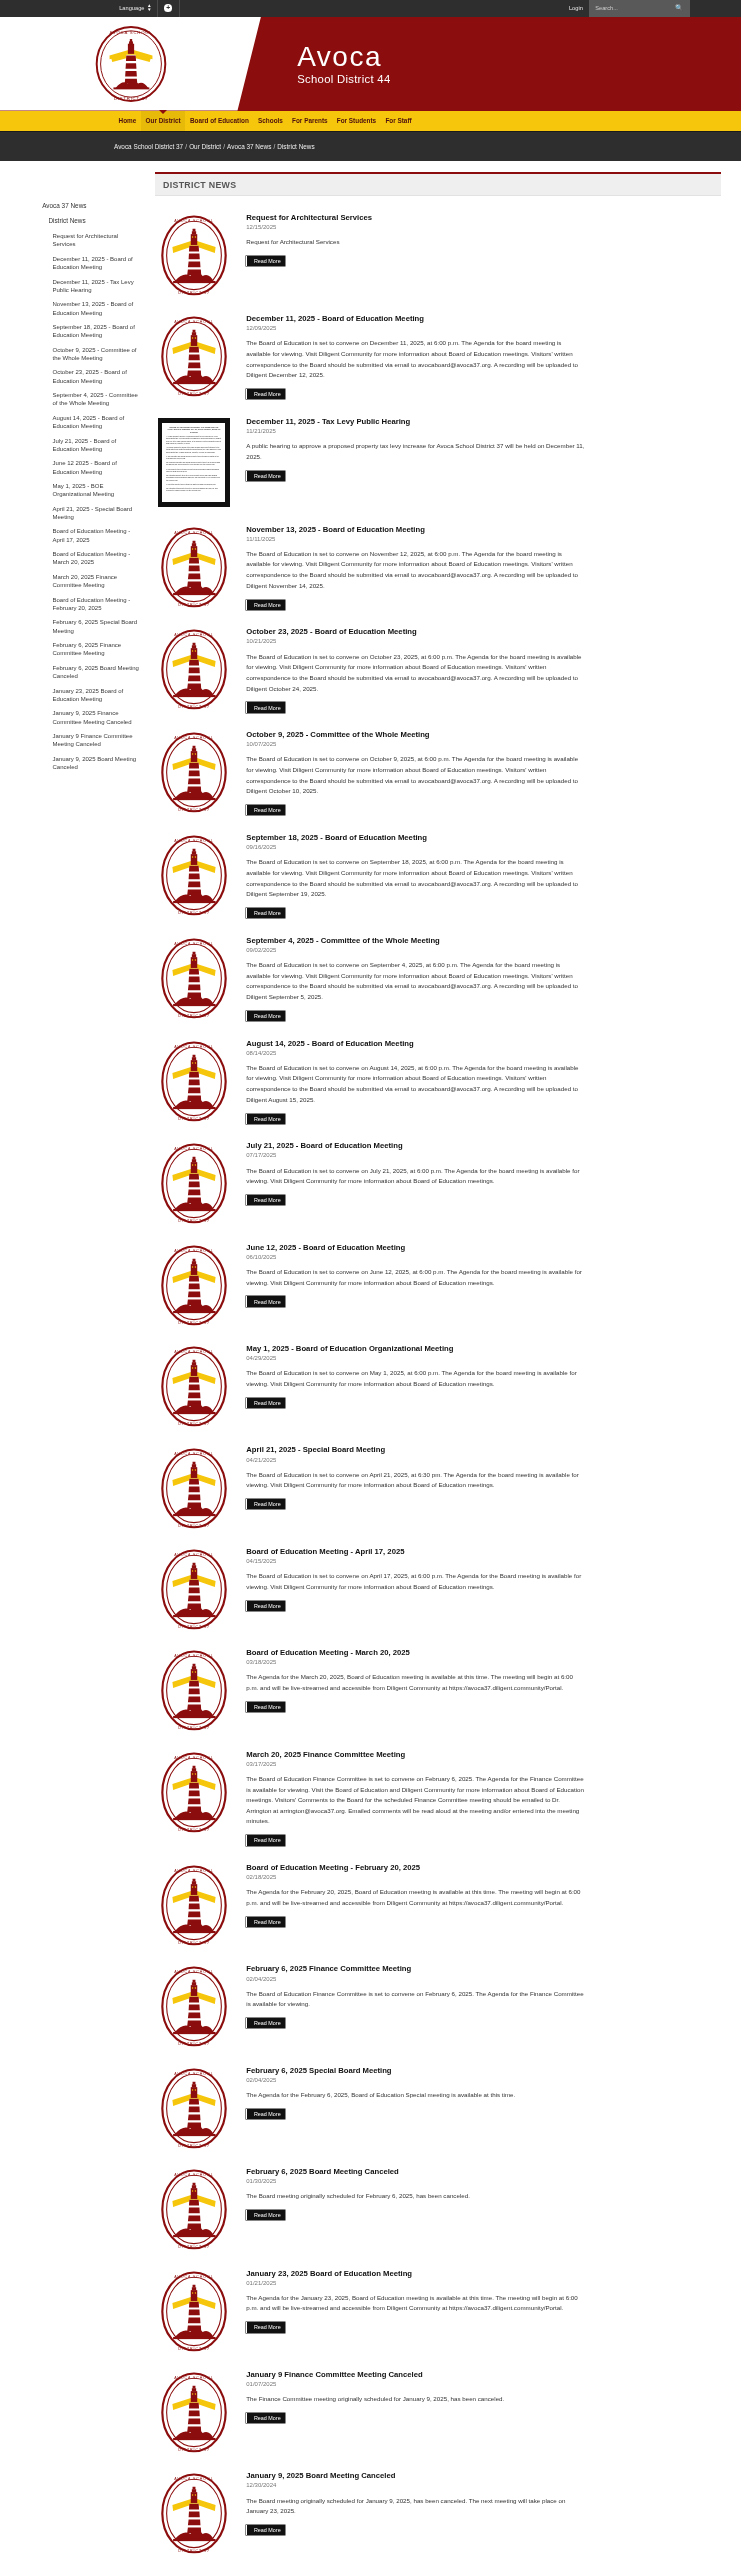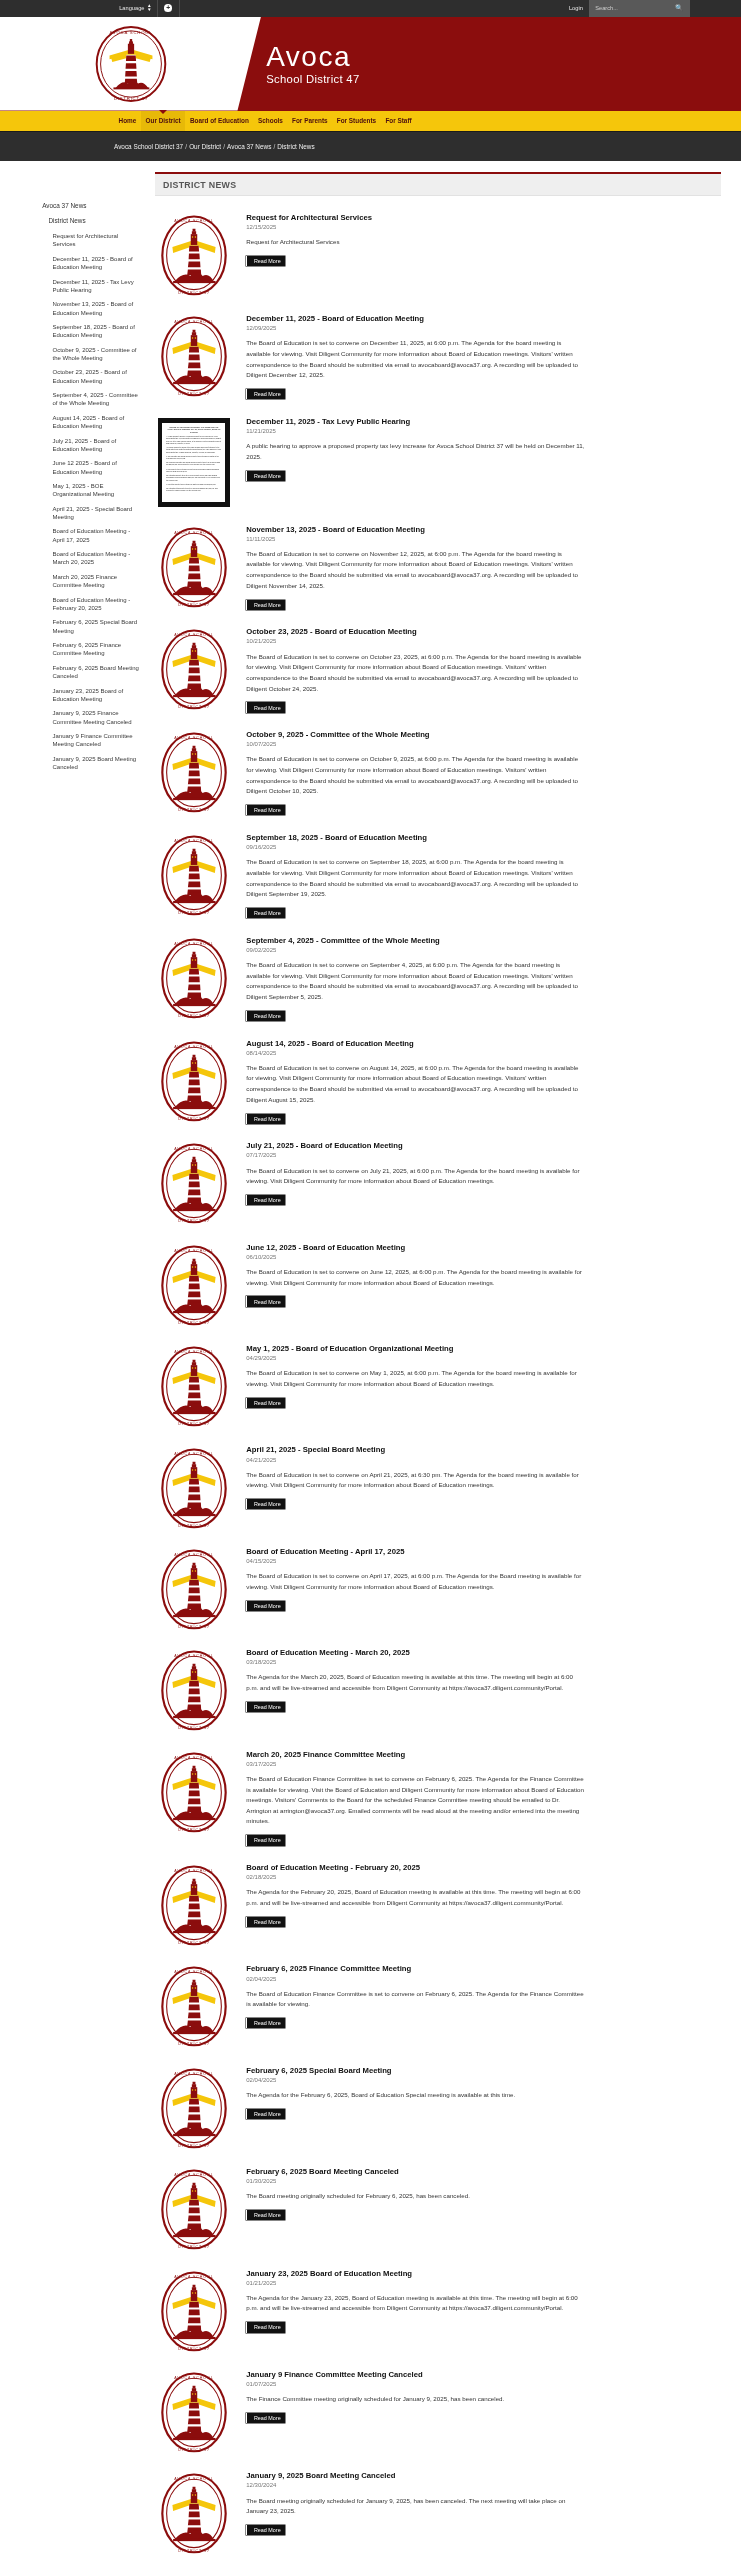--- a/index.html
+++ b/index.html
@@ -106,20 +106,21 @@
     align-items: center;
     justify-content: center;
     clip-path: polygon(0 0, 100% 0, 91% 100%, 0% 100%);
   }
   .logo-seal { width: 78px; height: 78px; }
   .brand {
     display: flex;
     flex-direction: column;
     justify-content: center;
     padding-left: 5.2px;
+    margin-left: 31px;
   }
   .brand-title {
     color: #fff;
     font-size: 28px;
     font-weight: 300;
     letter-spacing: 1.5px;
     line-height: 1.05;
   }
   .brand-sub {
     color: #fff;
@@ -352,21 +353,21 @@
       <path d="M86 118 L114 118 L115 132 L85 132 Z" fill="#8b0d0d"></path>
       <path d="M85 138 L115 138 L116 150 L84 150 Z" fill="#8b0d0d"></path>
       <path d="M60 162 Q78 140 92 150 Q104 132 118 150 Q132 142 145 163 Z" fill="#8b0d0d"></path>
       <rect x="55" y="160" width="92" height="5" fill="#8b0d0d"></rect>
       <text x="100" y="22" font-size="11" font-family="Liberation Sans, sans-serif" fill="#8b0d0d" text-anchor="middle" letter-spacing="2">AVOCA SCHOOL</text>
       <text x="100" y="192" font-size="11" font-family="Liberation Sans, sans-serif" fill="#8b0d0d" text-anchor="middle" letter-spacing="2">DISTRICT 37</text>
     </svg>
   </div>
   <div class="brand">
     <div class="brand-title">Avoca</div>
-    <div class="brand-sub">School District 47</div>
+    <div class="brand-sub">School District 44</div>
   </div>
 </div>
 
 <nav class="mainnav" id="mainnav">
     <a href="#" class="nav-item">Home</a>
     <a href="#" class="nav-item active">Our District</a>
     <a href="#" class="nav-item">Board of Education</a>
     <a href="#" class="nav-item">Schools</a>
     <a href="#" class="nav-item">For Parents</a>
     <a href="#" class="nav-item">For Students</a>

